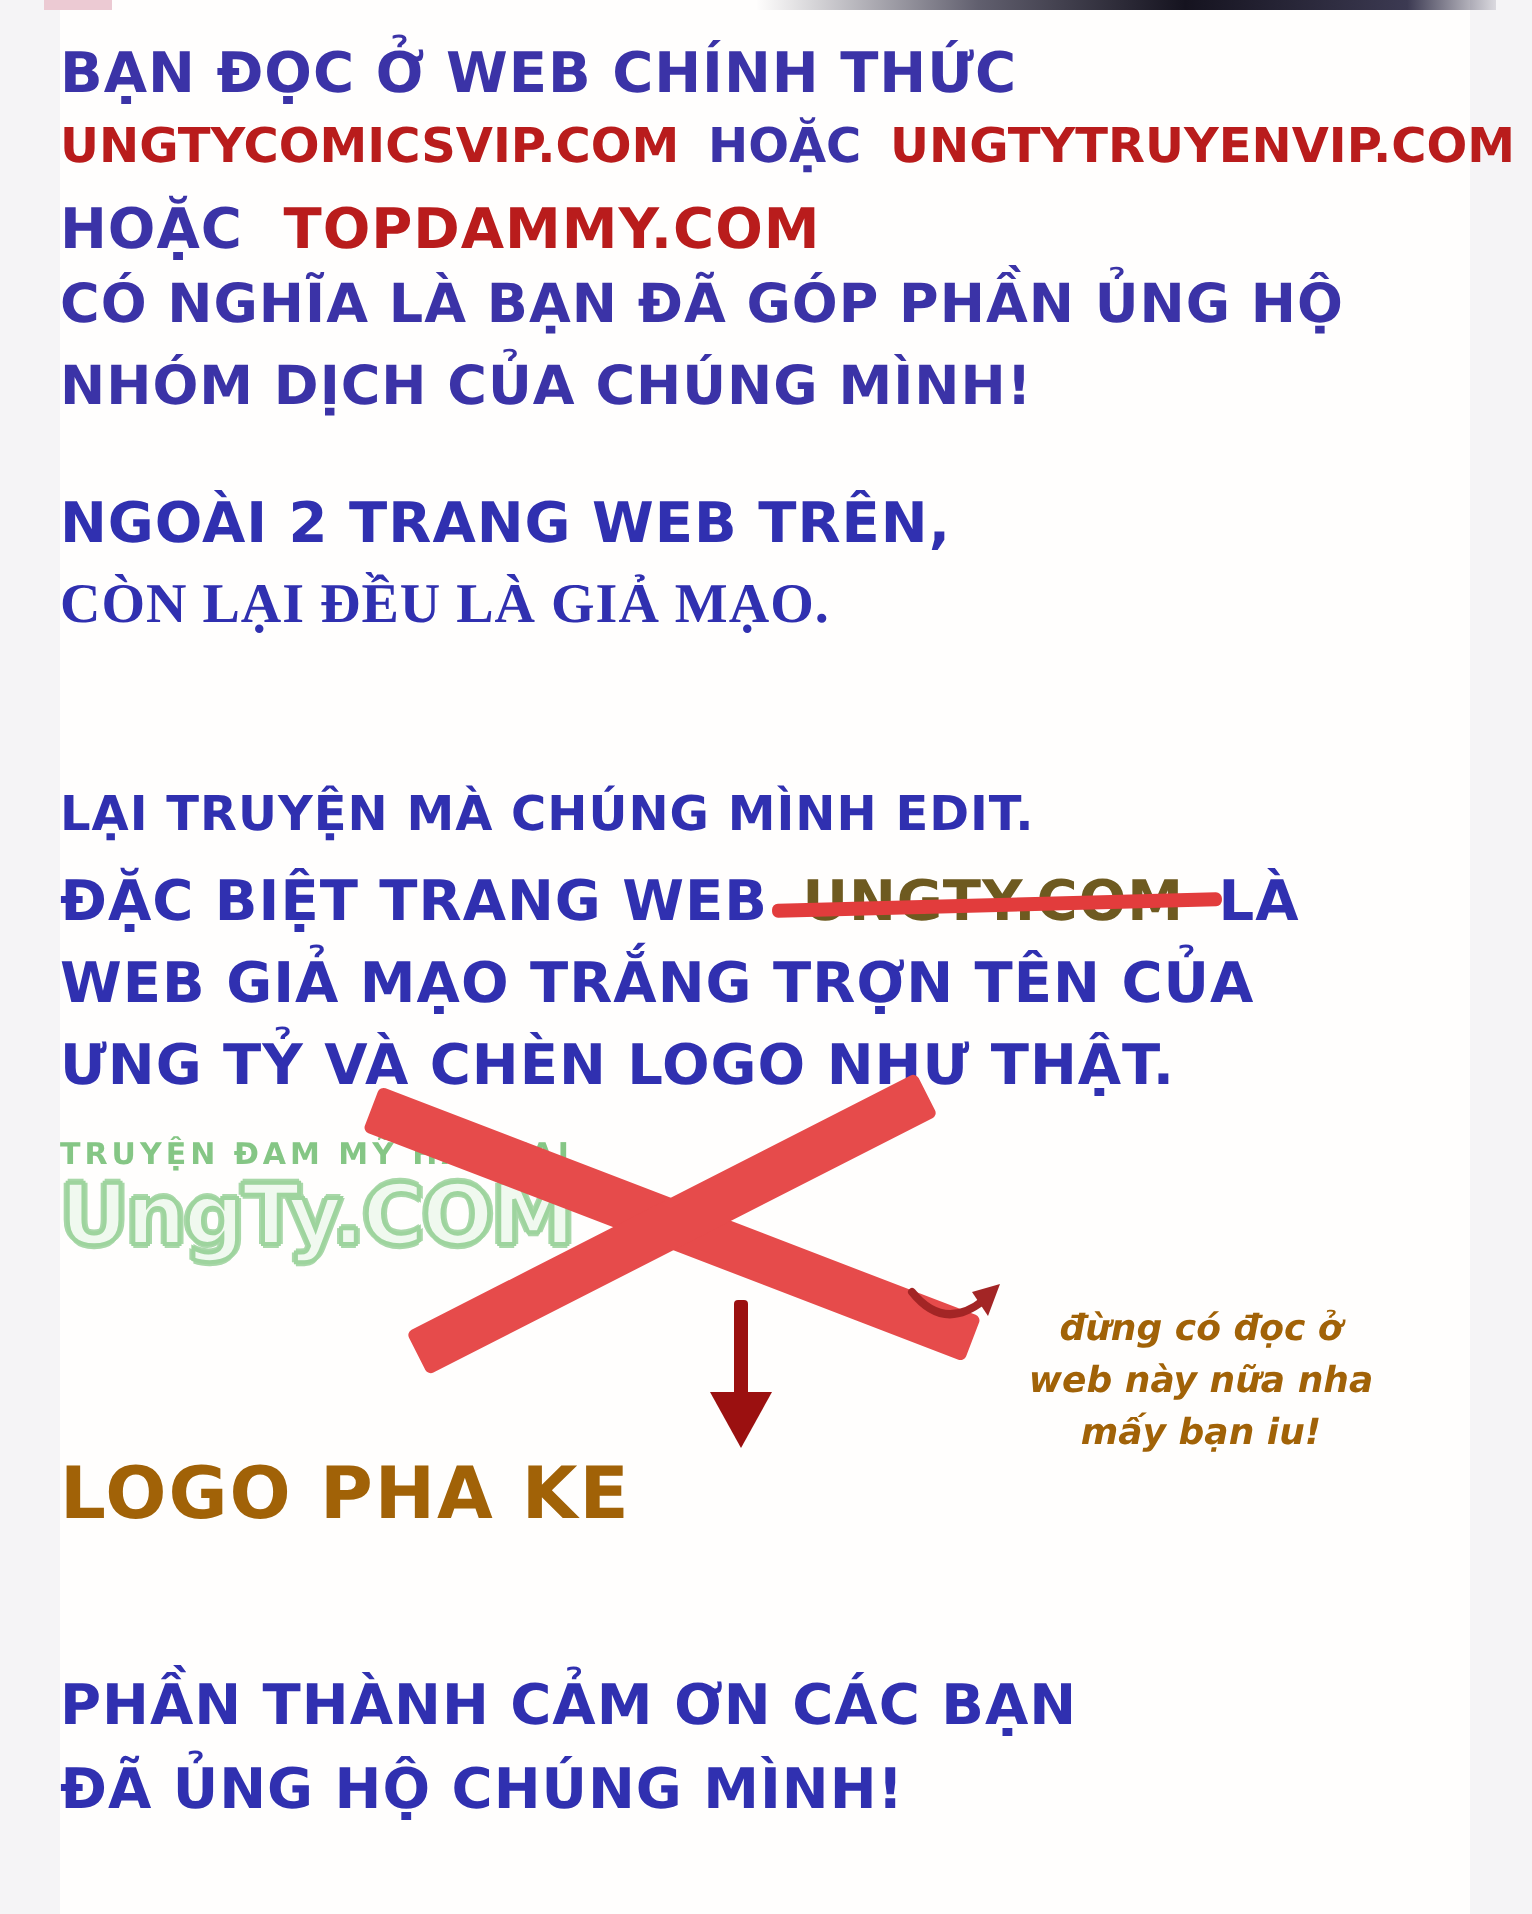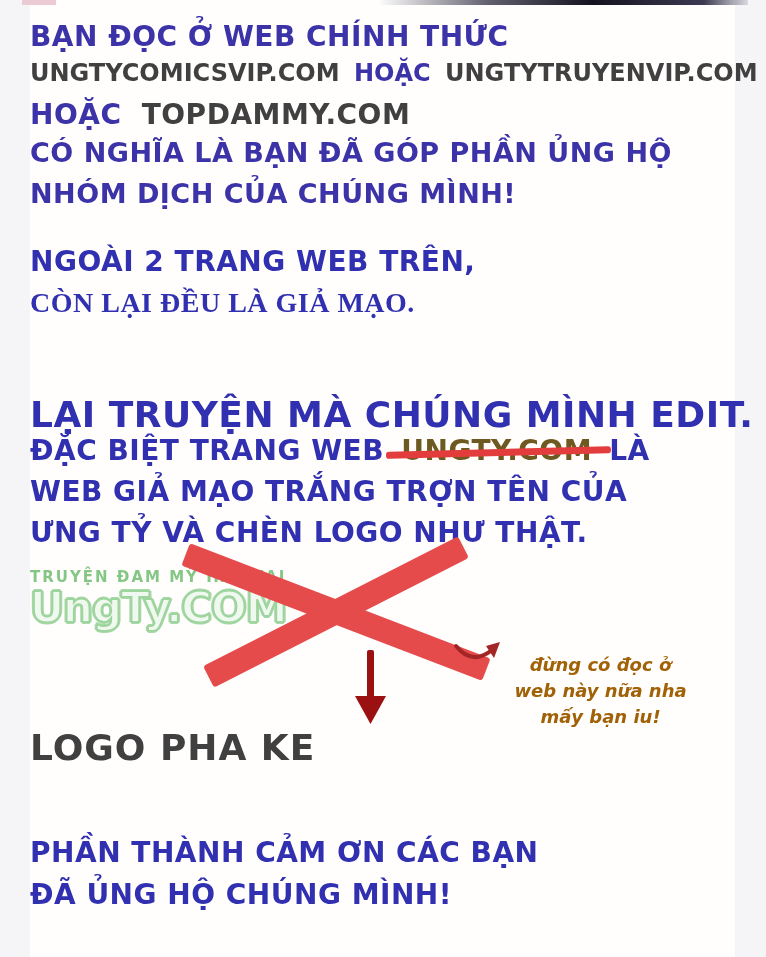--- a/index.html
+++ b/index.html
@@ -34,34 +34,34 @@
   }
 
   .t {
     position: absolute; left: 30px; width: 705px;
     font-weight: bold; line-height: 1.2;
     letter-spacing: 0.5px; white-space: nowrap;
   }
 
   .blue-h { color: #3b33a7; }
   .blue-b { color: #3030b0; }
-  .red-s  { color: #404040; }
+  .red-s  { color: #b91c1c; }
 
   .hdr1 { top: 20px;  font-size: 28px; }
   .hdr2 { top: 59px;  font-size: 24px; letter-spacing: 0; }
   .hdr2 .gap { margin: 0 6px; }
   .hdr3 { top: 98px;  font-size: 28px; }
   .hdr3 .gap { margin-right: 10px; }
   .hdr4 { top: 137px; font-size: 27px; }
   .hdr5 { top: 178px; font-size: 27px; }
 
   .w11 { top: 245px; font-size: 28px; }
   .w12 { top: 286px; font-size: 28px; font-family: Liberation Serif, serif; }
   .w21 { top: 352px; font-size: 28px; }
-  .w22 { top: 393px; font-size: 36px; }
+  .w22 { top: 393px; font-size: 24px; }
   .w23 { top: 434px; font-size: 28px; }
   .w24 { top: 475px; font-size: 28px; }
   .w25 { top: 516px; font-size: 28px; }
 
   .fake-site {
     color: #6e5a20;
     position: relative;
     display: inline-block;
     padding: 0 3px;
     margin: 0 4px;
@@ -100,21 +100,21 @@
   .down-arrow   { position: absolute; left: 349px; top: 646px; }
 
   .note {
     position: absolute; left: 503px; top: 604px; width: 195px;
     text-align: center; font-weight: bold; font-style: italic;
     font-size: 18px; line-height: 26px; color: #a16207; margin-top: 48px;
   }
 
   .caption {
     top: 726px; font-size: 36px; letter-spacing: 1px;
-    color: #404040;
+    color: #a16207;
   }
 
   .th1 { top: 836px; font-size: 28px; }
   .th2 { top: 878px; font-size: 28px; }
 </style>
 </head>
 <body>
 
 <div class="page">
 

